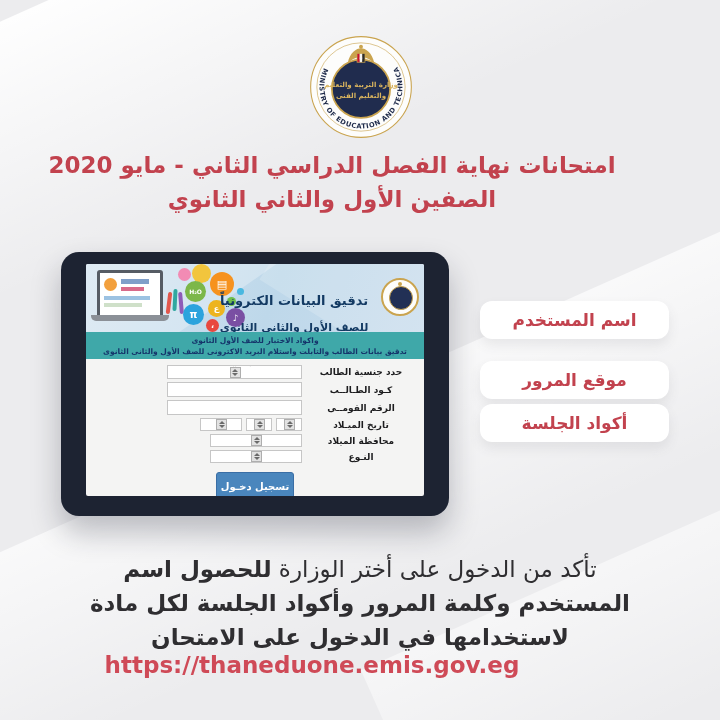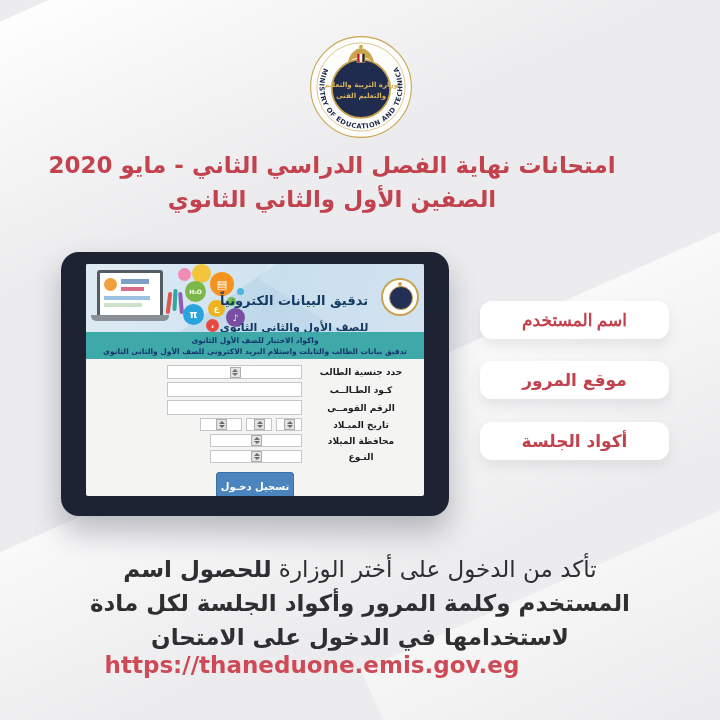--- a/index.html
+++ b/index.html
@@ -84,21 +84,21 @@
   .dgroup{display:flex;direction:rtl;gap:4px;}
   .sel.sm{height:13px;} .wday{width:26px;} .wmon{width:26px;} .wyr{width:42px;}
   .sel.sm .selv{font-size:6px;padding-right:2px;}
   .login-btn{margin:9px auto 0;width:76px;height:26px;background:#4a86bd;border:1px solid #3a6ea5;border-radius:3px;
              color:#fff;font-size:10px;font-weight:bold;display:flex;align-items:center;justify-content:center;direction:rtl;}
 
   
   .pill{position:absolute;left:480px;width:189px;height:38px;background:#ffffff;border-radius:12px;
         box-shadow:0 6px 12px rgba(80,80,90,.10);display:flex;align-items:center;justify-content:center;
         color:#c2424e;font-weight:bold;font-size:17px;direction:rtl;}
-  .pill.p1{top:301px;font-family:Liberation Serif, serif;} .pill.p2{top:361px;} .pill.p3{top:422px;}
+  .pill.p1{top:301px;} .pill.p2{top:361px;} .pill.p3{top:404px;}
 
   
   .footer{position:absolute;left:60px;top:552px;width:600px;text-align:center;direction:rtl;
           color:#2f2e31;font-size:23px;line-height:34px;}
   .fbold{font-weight:bold;}
   .url{position:absolute;left:0;top:652px;width:624px;text-align:center;color:#cf4a57;font-weight:bold;font-size:23px;direction:ltr;}
 </style>
 </head>
 <body>
 

